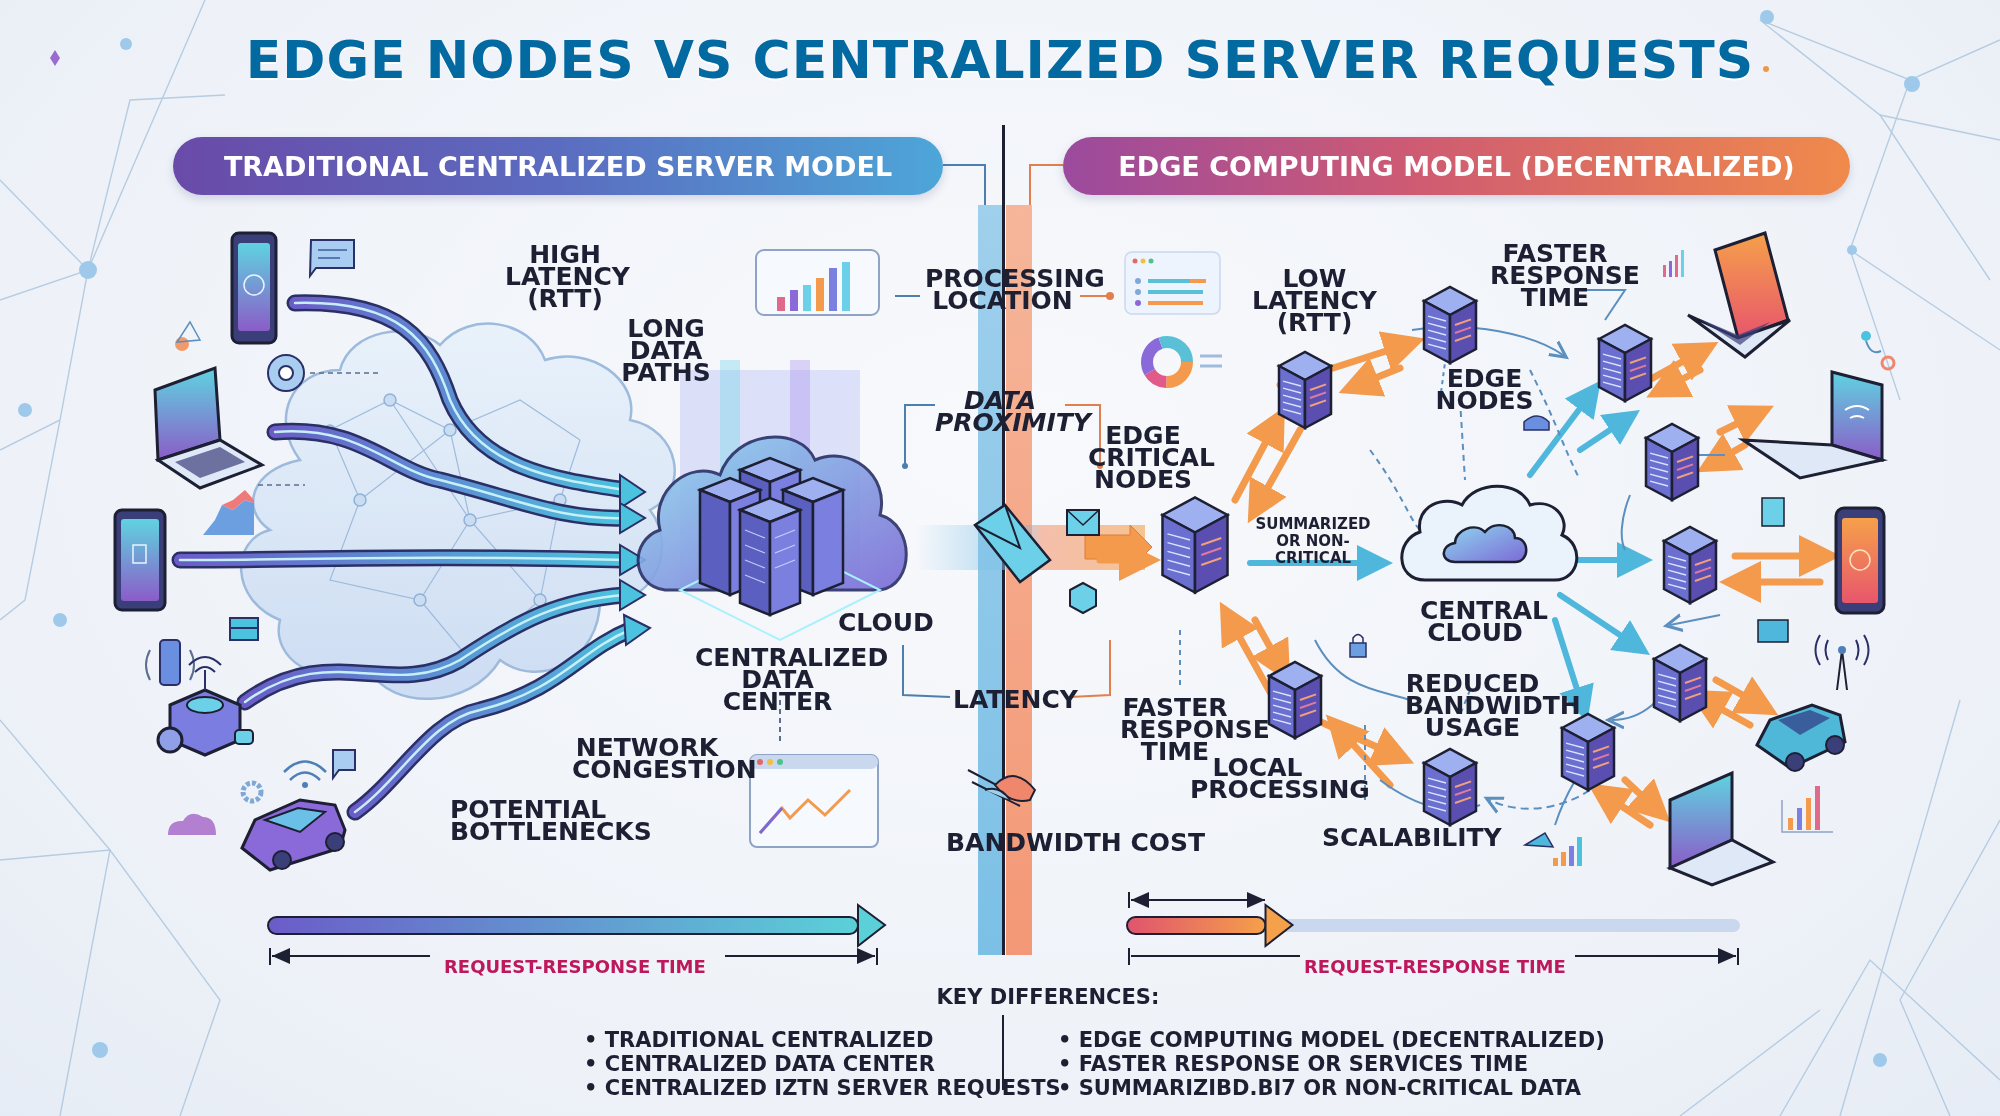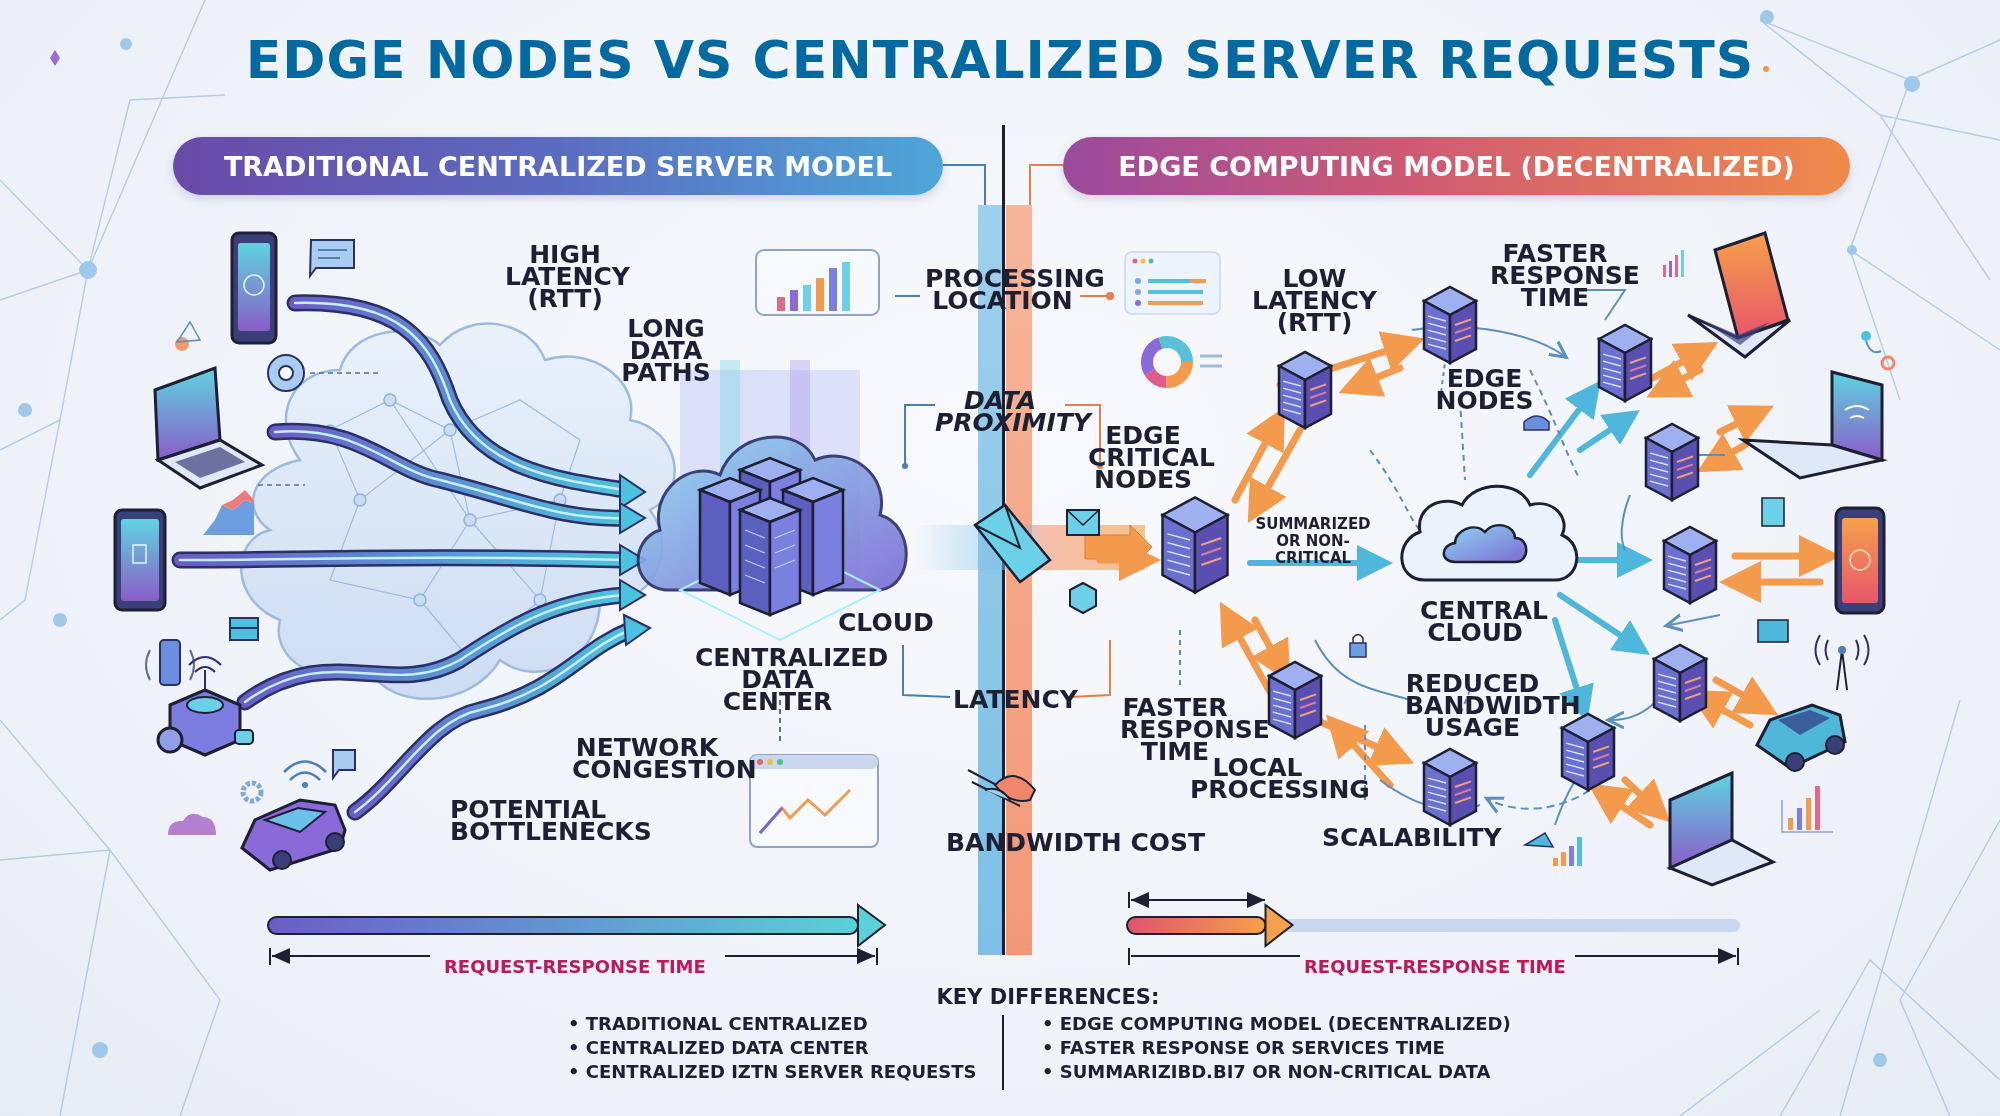--- a/index.html
+++ b/index.html
@@ -6,21 +6,21 @@
   body{width:2000px;height:1116px;overflow:hidden;background:#f1f4f9;font-family:"DejaVu Sans",sans-serif;position:relative;color:#1a1d33;}
   .bg{position:absolute;inset:0;background:radial-gradient(ellipse at 50% 40%,#f8f9fc 0%,#eef2f8 70%,#e6ecf5 100%);}
   svg.layer{position:absolute;left:0;top:0;}
   .title{position:absolute;left:0;width:2000px;top:30px;text-align:center;font-family:"DejaVu Sans",sans-serif;font-weight:bold;font-size:52px;letter-spacing:1px;color:#0369a1;text-shadow:0 2px 0 #ffffff;}
   .banner{position:absolute;top:137px;height:58px;border-radius:29px;color:#fff;font-weight:bold;font-size:27px;display:flex;align-items:center;justify-content:center;box-shadow:0 4px 10px rgba(60,60,120,.18);}
   .banner.left{left:173px;width:770px;background:linear-gradient(90deg,#6a4aa8 0%,#5b6cc0 50%,#4da6d8 100%);}
   .banner.right{left:1063px;width:787px;background:linear-gradient(90deg,#9b4a9e 0%,#cf5b72 45%,#f08a4b 100%);}
   .lbl{position:absolute;font-weight:bold;font-size:25px;line-height:22px;text-align:center;color:#1d1f33;white-space:nowrap;}
   .lbl.sm{font-size:15px;line-height:17px;}
   .bottom-title{position:absolute;left:0;width:2000px;top:985px;text-align:center;font-weight:bold;font-size:21px;color:#1d1f33;padding-left:48px;}
-  .list{position:absolute;font-weight:bold;font-size:18px;line-height:24px;color:#1d1f33;margin:0;padding:0;list-style:none;}
+  .list{position:absolute;font-weight:bold;font-size:21px;line-height:24px;color:#1d1f33;margin:16px;padding:0;list-style:none;}
   .list li::before{content:"\2022  ";}
   .rrt{position:absolute;font-weight:bold;font-size:18px;color:#be185d;background:transparent;padding:0 8px;margin-top:12px;}
   .divider{position:absolute;left:1002px;top:1015px;width:2px;height:75px;background:#1d1f33;}
 </style>
 </head>
 <body>
 
 <div class="bg"></div>
 
 <svg class="layer" width="2000" height="1116" viewBox="0 0 2000 1116">

